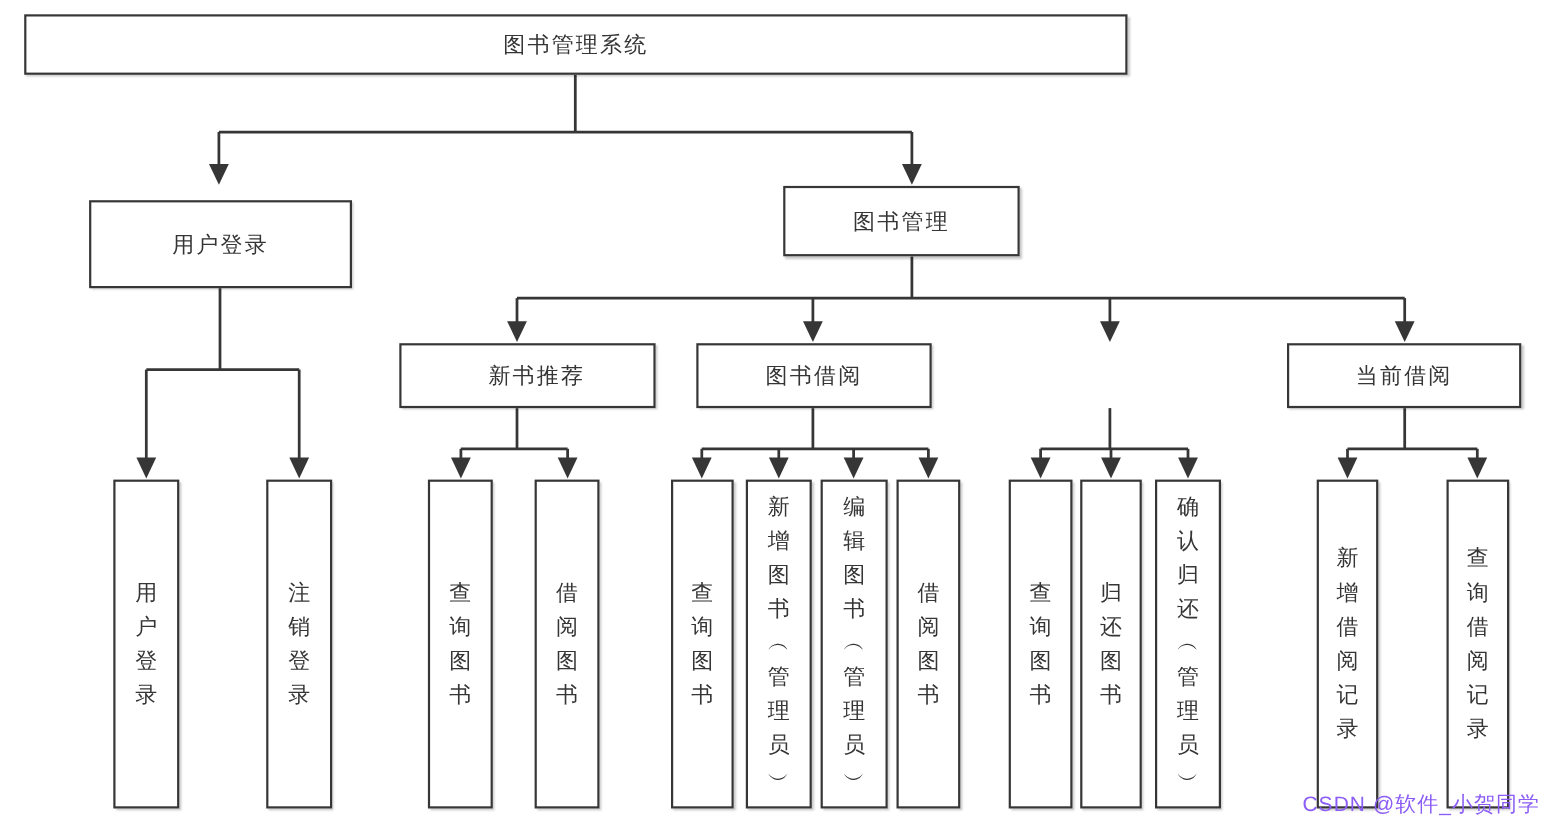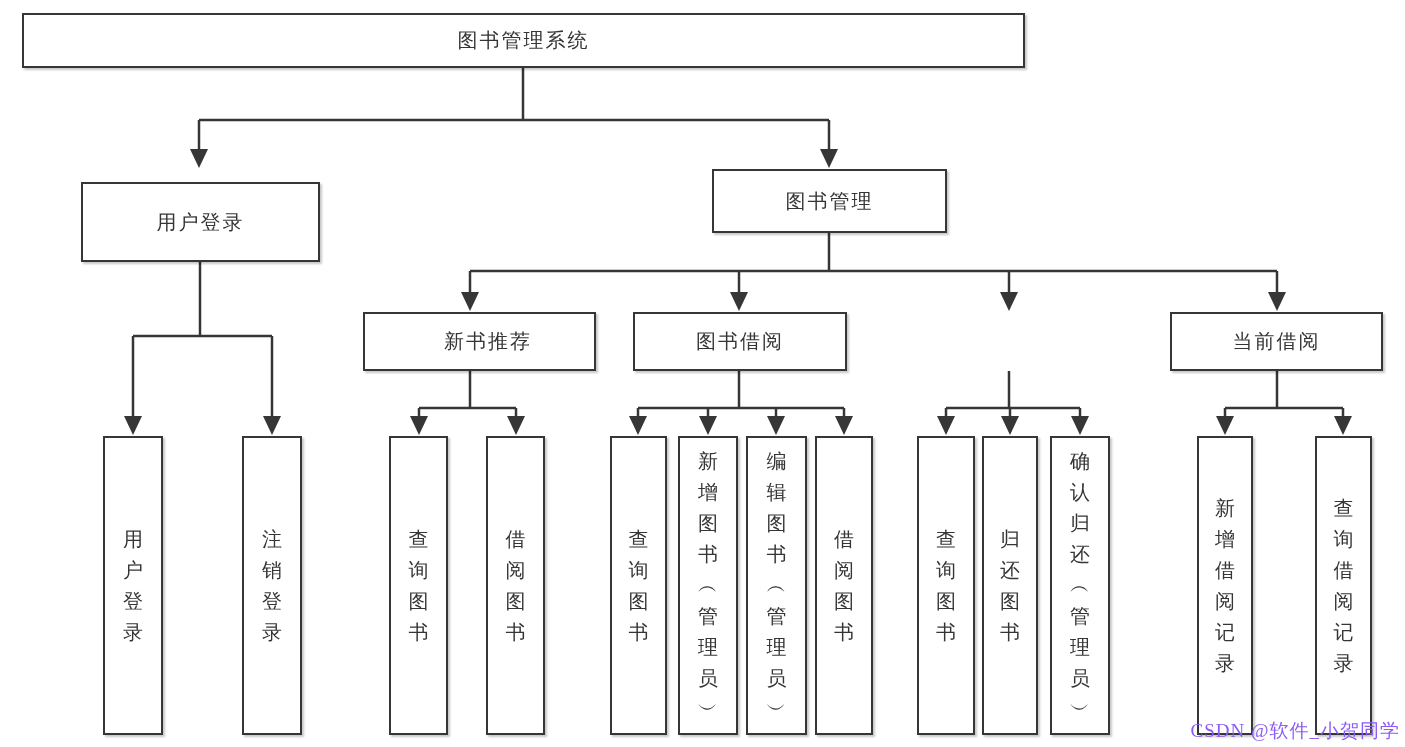--- a/index.html
+++ b/index.html
@@ -1,18 +1,18 @@
 <!DOCTYPE html>
 <html><head>
 <meta charset="utf-8">
 <style>
   html,body{margin:0;padding:0;background:#ffffff;}
   .canvas{
     position:relative;width:1405px;height:747px;background:#ffffff;overflow:hidden;
-    font-family:Liberation Serif, serif;color:#353535;
+    font-family:Liberation Sans, sans-serif;color:#353535;
   }
   .connectors{position:absolute;left:0;top:0;width:1405px;height:747px;}
   .node{
     position:absolute;box-sizing:border-box;background:#ffffff;
     border:2.5px solid #363636;box-shadow:2px 2px 2px rgba(0,0,0,0.22);
     display:flex;align-items:center;justify-content:center;
     font-size:20px;letter-spacing:2px;
   }
   .vtext{
     white-space:pre-line;line-height:31px;text-align:center;
@@ -90,21 +90,21 @@
       <polygon points="1001,416 1019,416 1010,435"></polygon>
       <polygon points="1071,416 1089,416 1080,435"></polygon>
       <polygon points="1216,416 1234,416 1225,435"></polygon>
       <polygon points="1334,416 1352,416 1343,435"></polygon>
     </g>
   </svg>
 
   <div class="node" style="left:22px;top:13px;width:1003px;height:55px;">图书管理系统</div>
 
   <div class="node" style="left:81px;top:182px;width:239px;height:80px;">用户登录</div>
-  <div class="node" style="left:712px;top:169px;width:235px;height:64px;">图书管理</div>
+  <div class="node" style="left:712px;top:169px;width:215px;height:64px;">图书管理</div>
 
   <div class="node" style="left:363px;top:312px;width:233px;height:59px;padding-left:17px;">新书推荐</div>
   <div class="node" style="left:633px;top:312px;width:214px;height:59px;text-align:center;">图书借阅</div>
   <div class="node" style="left:1170px;top:312px;width:213px;height:59px;">当前借阅</div>
 
   <div class="node vtext" style="left:103px;top:436px;width:60px;height:299px;">用
 户
 登
 录</div>
   <div class="node vtext" style="left:242px;top:436px;width:60px;height:299px;">注

